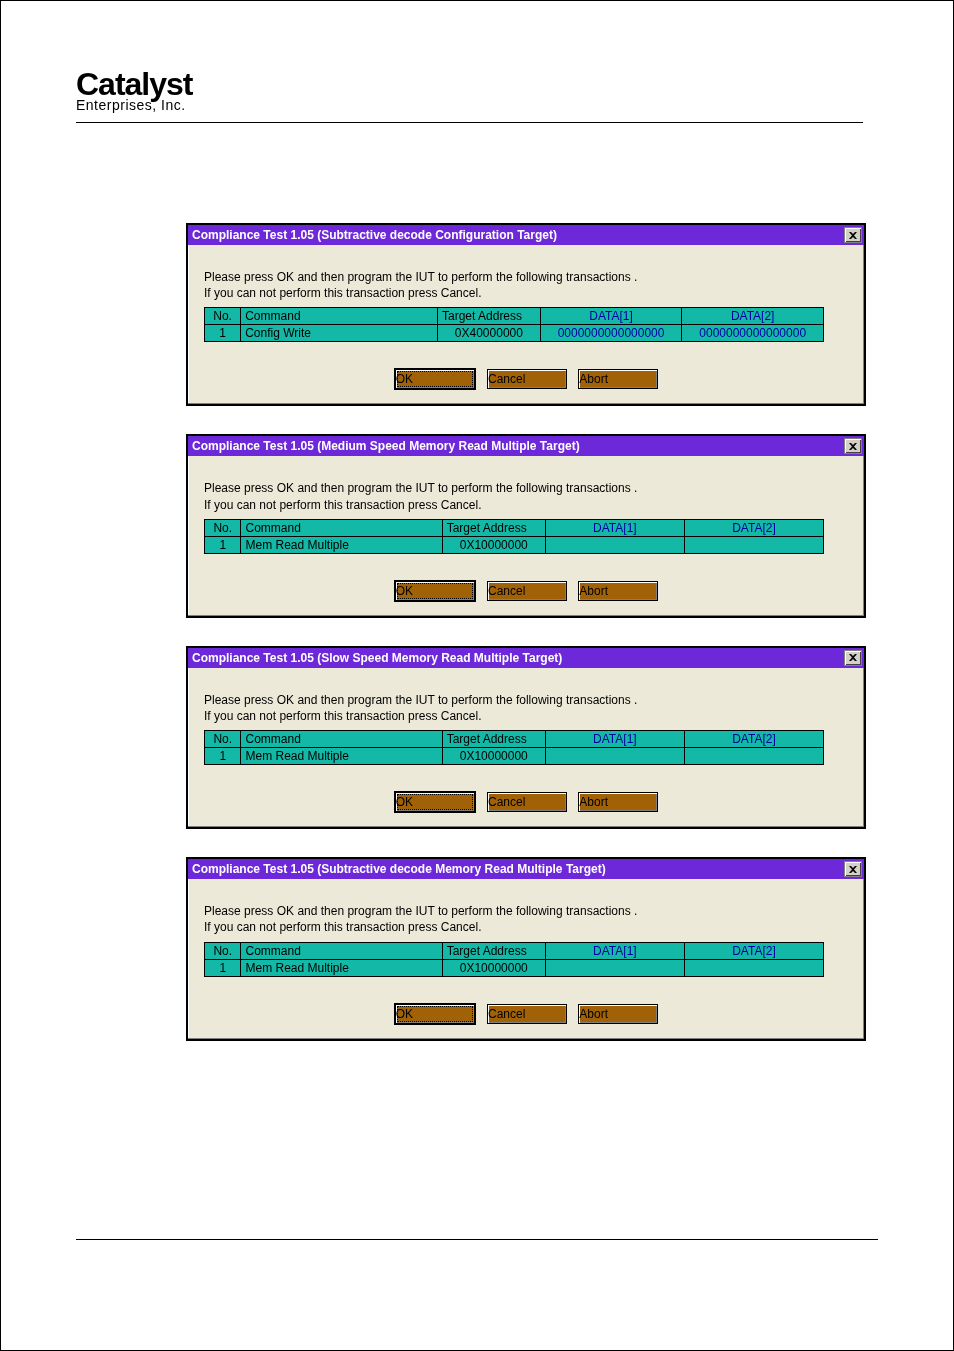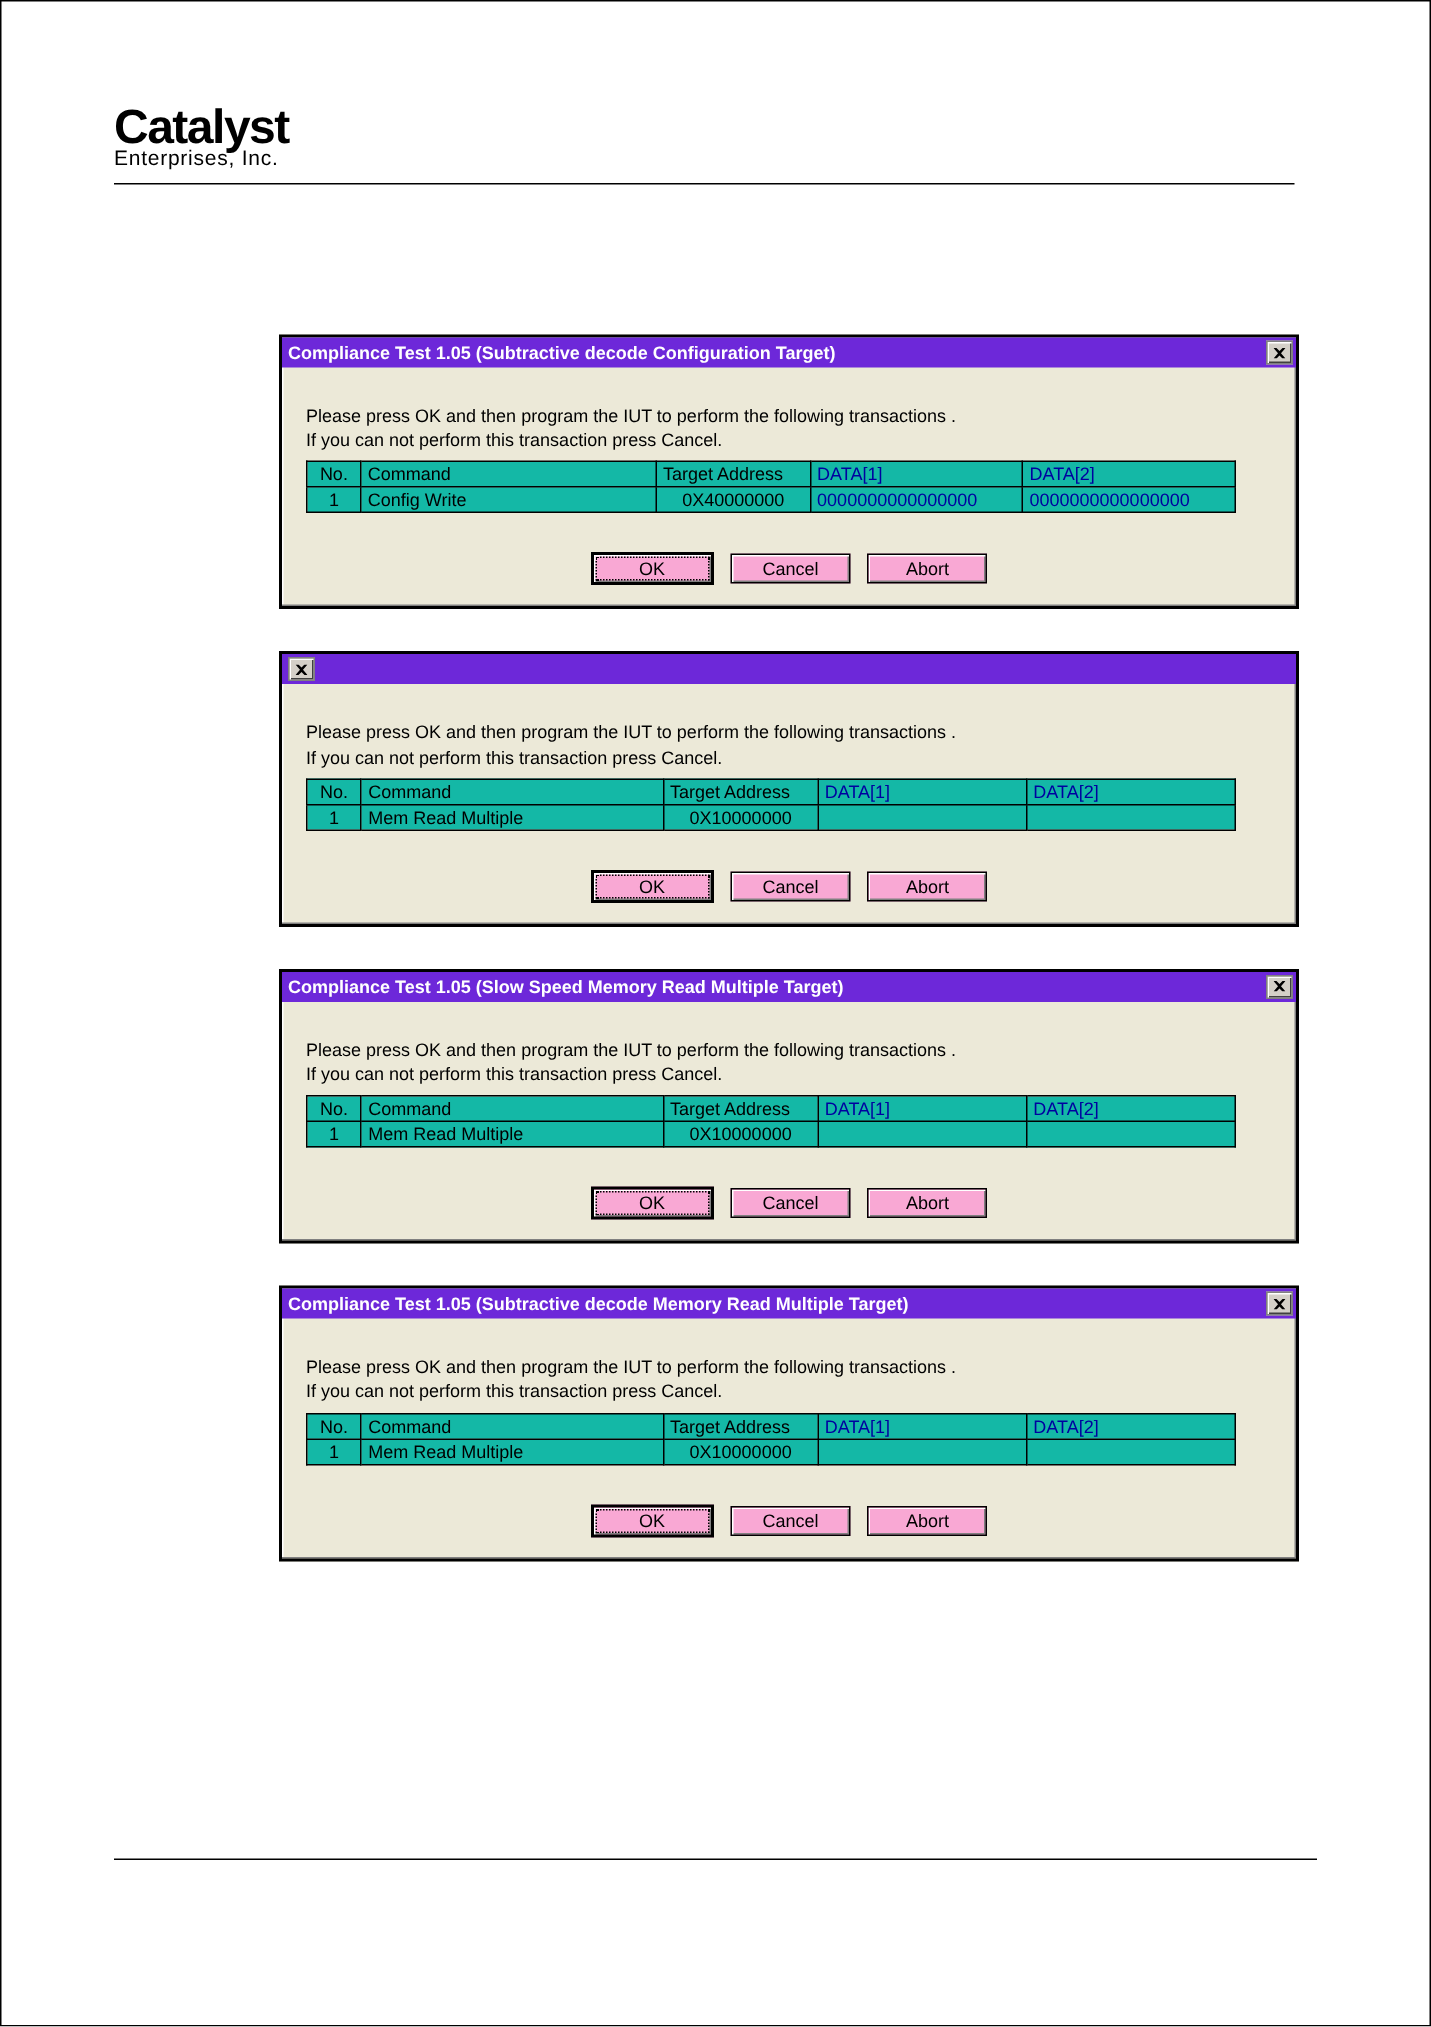--- a/index.html
+++ b/index.html
@@ -110,43 +110,43 @@
   table.txn th, table.txn td {
     border: 1px solid #000;
     padding: 1px 4px;
     font-size: 12px;
     text-align: left;
     background: #14b8a6;
     font-weight: normal;
   }
   table.txn th.data, table.txn td.data {
     color: #0000a0;
-    text-align: left;
+    text-align: center;
   }
   table.txn th { white-space: nowrap; }
   .col-no   { width: 28px; text-align:center !important; }
   .col-cmd  { width: 200px; }
   .col-addr { width: 95px; text-align:center; }
   .col-data { width: 135px; }
 
   .btn-row {
     text-align: center;
     margin-top: 26px;
   }
   .btn {
     display: inline-block;
     min-width: 78px;
     padding: 2px 0;
     margin: 0 4px;
-    background: #f9a8d4;
+    background: #a16207;
     border: 1px solid #000;
     box-shadow: inset 1px 1px 0 #fff, inset -1px -1px 0 #808080;
     font-size: 12px;
     cursor: pointer;
-    text-align:center;
+    text-align:left;
   }
   .btn.default {
     outline: 1px dotted #000;
     outline-offset: -4px;
     border: 2px solid #000;
   }
 
   
   .footer-box {
     position: absolute;
@@ -206,20 +206,21 @@
           <div class="btn-row">
             <span class="btn default">OK</span>
             <span class="btn">Cancel</span>
             <span class="btn">Abort</span>
           </div>
         </div>
       </div>
 
       <div class="dialog">
         <div class="titlebar">
+          <span class="title-text">Compliance Test 1.05 (Medium Speed Memory Read Multiple Target)</span>
           <span class="close-btn">
             <svg width="8" height="7" viewBox="0 0 8 7">
                 <path d="M0 0 L2 0 L4 2 L6 0 L8 0 L5 3.5 L8 7 L6 7 L4 5 L2 7 L0 7 L3 3.5 Z" fill="#000"></path>
               </svg>
           </span>
         </div>
         <div class="dialog-body">
           <div class="instr">
             <span>Please press OK and then program the IUT to perform the following transactions .</span><br>
             <span>If you can not perform this transaction press Cancel.</span>

